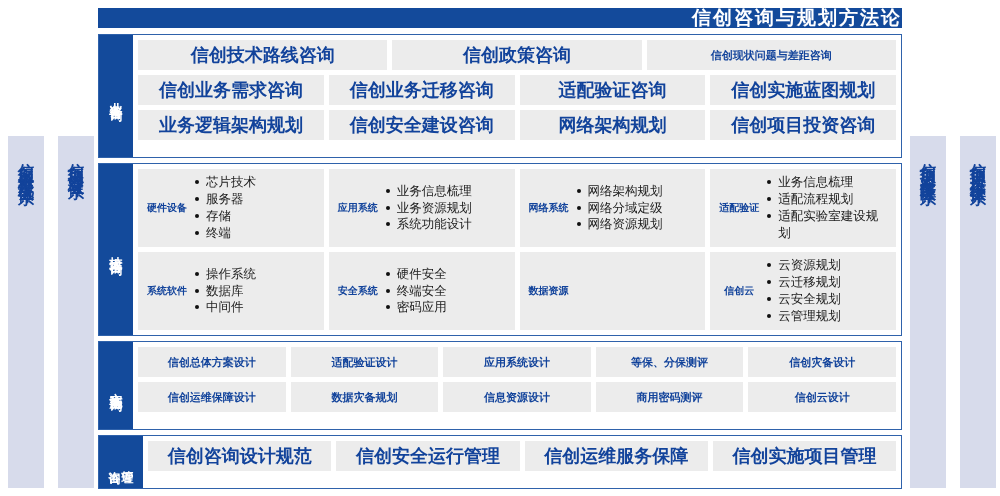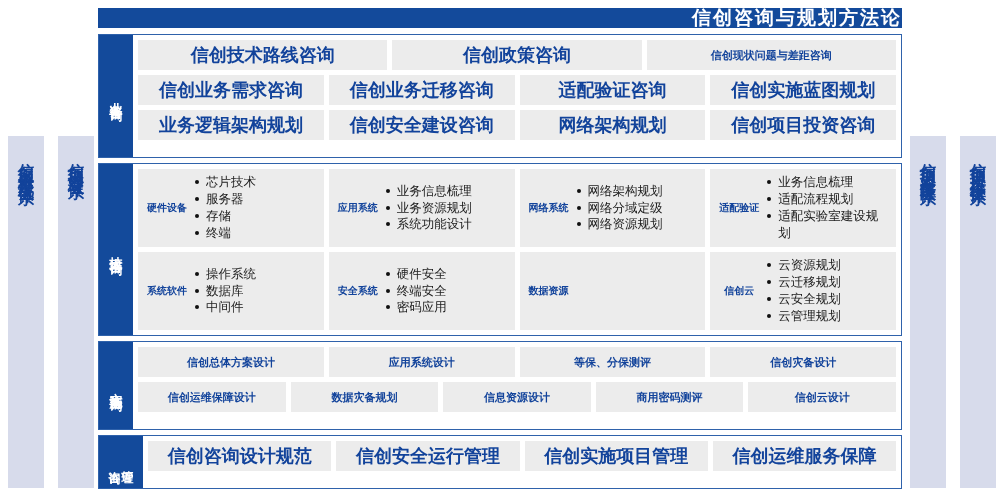--- a/index.html
+++ b/index.html
@@ -229,20 +229,21 @@
       </div>
     </div>
 
     <div class="band">
       <div class="band-label">
         <div class="vtext">实施咨询</div>
       </div>
       <div class="band-body">
         <div class="tile-row">
           <div class="tile small">信创总体方案设计</div>
+          <div class="tile small">适配验证设计</div>
           <div class="tile small">应用系统设计</div>
           <div class="tile small">等保、分保测评</div>
           <div class="tile small">信创灾备设计</div>
         </div>
         <div class="tile-row">
           <div class="tile small">信创运维保障设计</div>
           <div class="tile small">数据灾备规划</div>
           <div class="tile small">信息资源设计</div>
           <div class="tile small">商用密码测评</div>
           <div class="tile small">信创云设计</div>
@@ -254,20 +255,20 @@
       <div class="band-label dual">
         <div class="dualwrap">
           <div class="vtext">管理</div>
           <div class="vtext">咨询</div>
         </div>
       </div>
       <div class="band-body">
         <div class="tile-row">
           <div class="tile">信创咨询设计规范</div>
           <div class="tile">信创安全运行管理</div>
+          <div class="tile">信创运维服务保障</div>
           <div class="tile">信创实施项目管理</div>
-          <div class="tile">信创运维服务保障</div>
         </div>
       </div>
     </div>
 
   </div>
 </div>
 
 </body></html>

